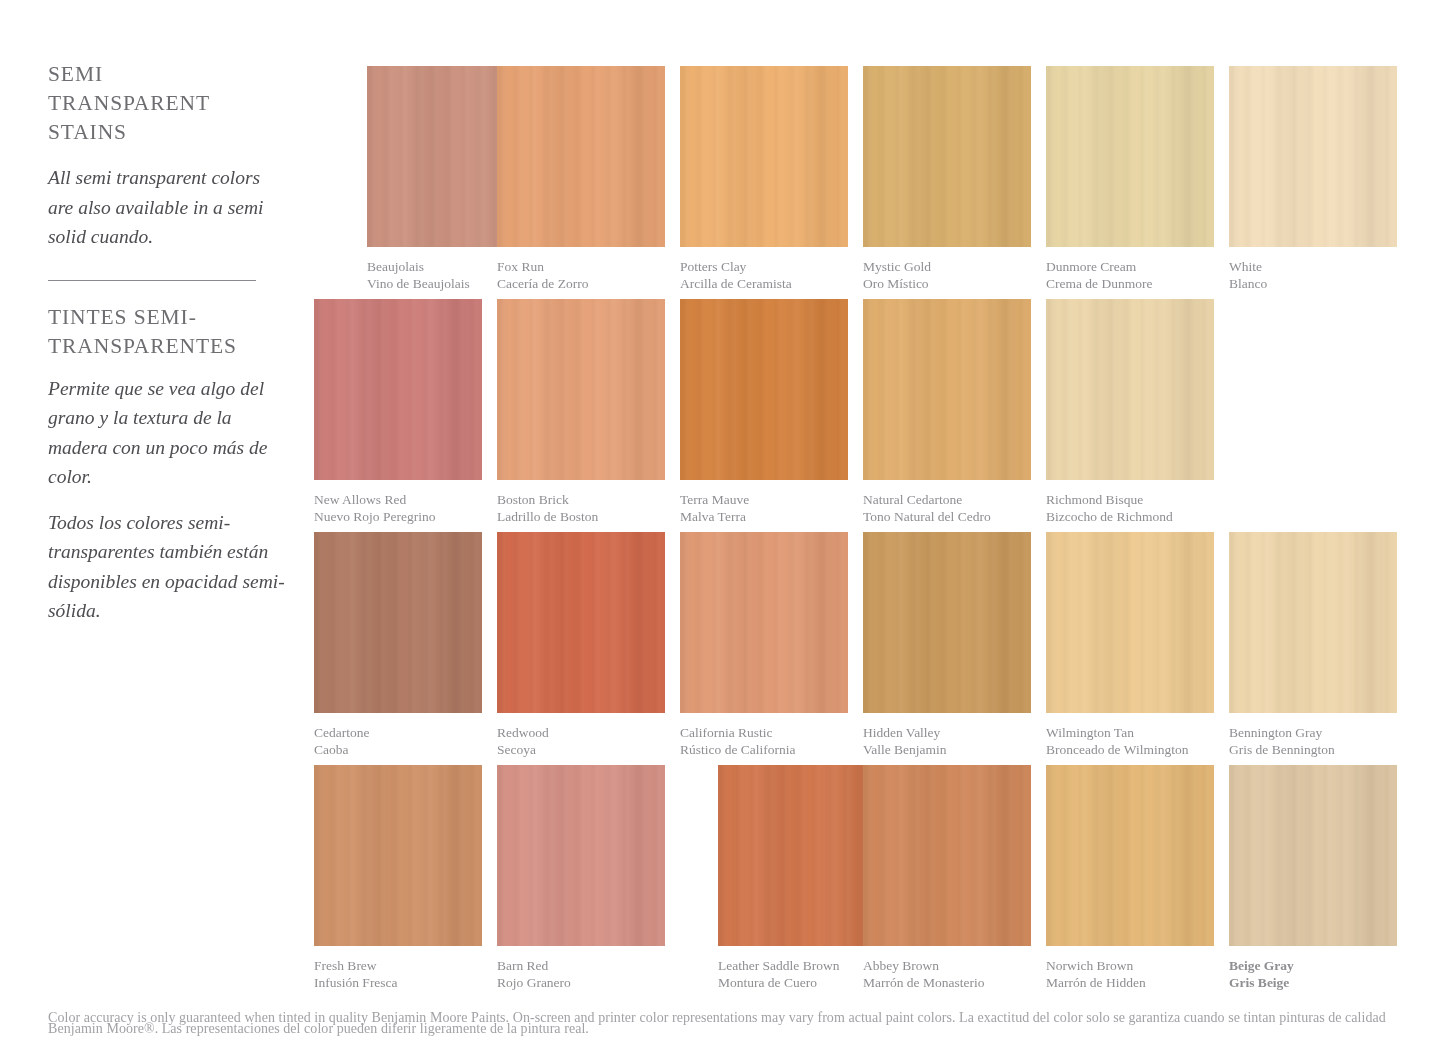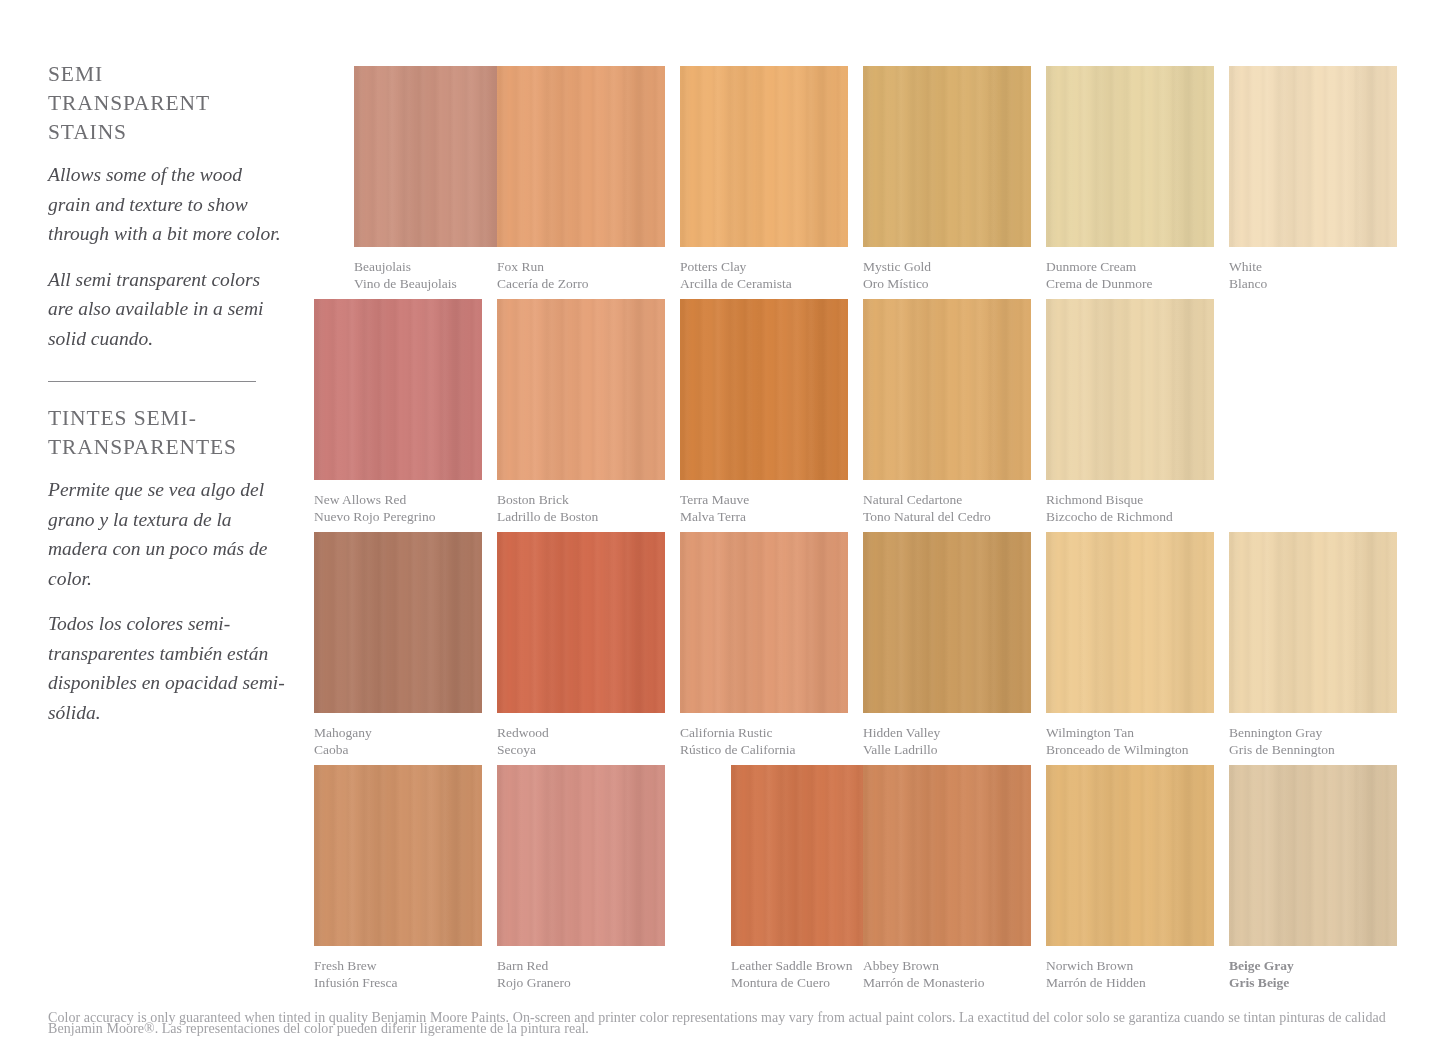--- a/index.html
+++ b/index.html
@@ -147,34 +147,33 @@
 </style>
 </head>
 <body>
 
 <div class="page">
 
   <div class="sidebar">
     <div class="heading">SEMI
 TRANSPARENT
 STAINS</div>
-    <div class="para">Allows some of the wood grain and texture to show through with a bit more color.</div>
     <div class="para tight"> All semi transparent colors are also available in a semi solid cuando.</div>
 
     <div class="rule"></div>
 
     <div class="heading">TINTES SEMI-
 TRANSPARENTES</div>
     <div class="para">Permite que se vea algo del grano y la textura de la madera con un poco más de color.</div>
     <div class="para tight">Todos los colores semi-transparentes también están disponibles en opacidad semi-sólida.</div>
   </div>
 
   <div class="grid" id="grid">
       <div class="row">
-        <div class="cell" style="left: 3px; padding-left: 37px;">
+        <div class="cell" style="left: 16px; padding-left: 37px;">
           <div class="swatch" style="background: rgb(203, 146, 127);"></div>
           <div class="labels">
             <span class="label-en">Beaujolais</span>
             <span class="label-es">Vino de Beaujolais</span>
           </div>
         </div>
         <div class="cell" style="left: 183px;">
           <div class="swatch" style="background: rgb(230, 162, 115);"></div>
           <div class="labels">
             <span class="label-en">Fox Run</span>
@@ -244,21 +243,21 @@
           <div class="labels">
             <span class="label-en">Richmond Bisque</span>
             <span class="label-es">Bizcocho de Richmond</span>
           </div>
         </div>
       </div>
       <div class="row">
         <div class="cell" style="left: 0px;">
           <div class="swatch" style="background: rgb(176, 122, 99);"></div>
           <div class="labels">
-            <span class="label-en">Mahogany</span>
+            <span class="label-en">Cedartone</span>
             <span class="label-es">Caoba</span>
           </div>
         </div>
         <div class="cell" style="left: 183px;">
           <div class="swatch" style="background: rgb(210, 106, 76);"></div>
           <div class="labels">
             <span class="label-en">Redwood</span>
             <span class="label-es">Secoya</span>
           </div>
         </div>
@@ -266,21 +265,21 @@
           <div class="swatch" style="background: rgb(224, 154, 116);"></div>
           <div class="labels">
             <span class="label-en">California Rustic</span>
             <span class="label-es">Rústico de California</span>
           </div>
         </div>
         <div class="cell" style="left: 549px;">
           <div class="swatch" style="background: rgb(202, 155, 94);"></div>
           <div class="labels">
             <span class="label-en">Hidden Valley</span>
-            <span class="label-es">Valle Ladrillo</span>
+            <span class="label-es">Valle Benjamin</span>
           </div>
         </div>
         <div class="cell" style="left: 732px;">
           <div class="swatch" style="background: rgb(238, 203, 146);"></div>
           <div class="labels">
             <span class="label-en">Wilmington Tan</span>
             <span class="label-es">Bronceado de Wilmington</span>
           </div>
         </div>
         <div class="cell" style="left: 915px;">
@@ -299,21 +298,21 @@
             <span class="label-es">Infusión Fresca</span>
           </div>
         </div>
         <div class="cell" style="left: 183px;">
           <div class="swatch" style="background: rgb(214, 146, 134);"></div>
           <div class="labels">
             <span class="label-en">Barn Red</span>
             <span class="label-es">Rojo Granero</span>
           </div>
         </div>
-        <div class="cell" style="left: 385px; padding-left: 32px;">
+        <div class="cell" style="left: 372px; padding-left: 32px;">
           <div class="swatch" style="background: rgb(209, 118, 76);"></div>
           <div class="labels">
             <span class="label-en">Leather Saddle Brown</span>
             <span class="label-es">Montura de Cuero</span>
           </div>
         </div>
         <div class="cell" style="left: 549px;">
           <div class="swatch" style="background: rgb(208, 136, 91);"></div>
           <div class="labels">
             <span class="label-en">Abbey Brown</span>

